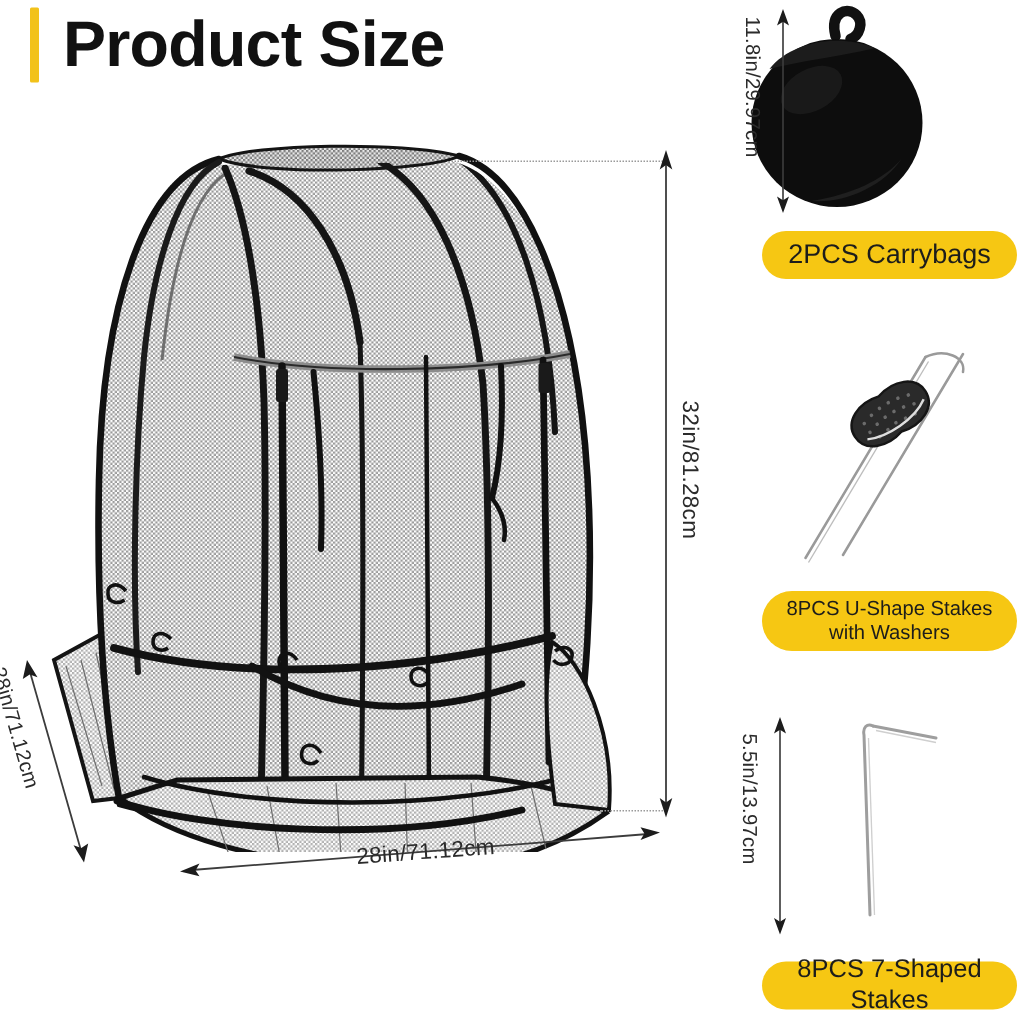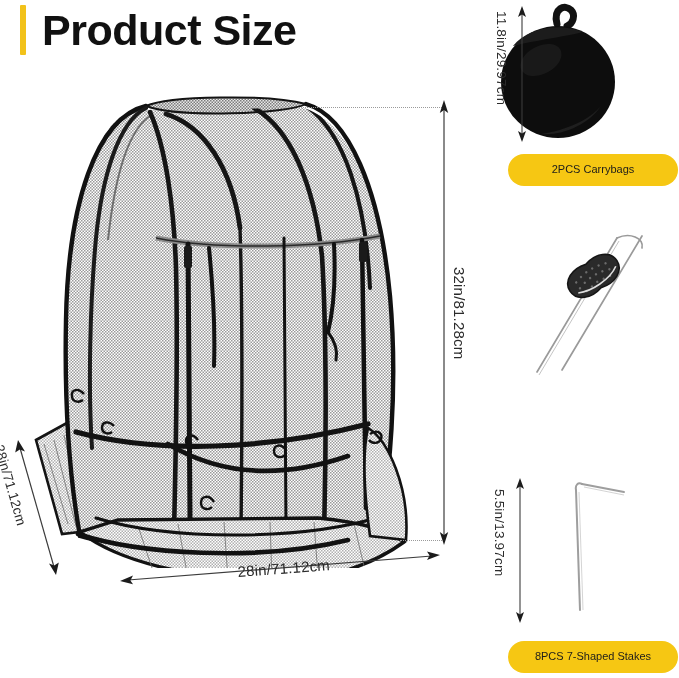--- a/index.html
+++ b/index.html
@@ -27,23 +27,23 @@
     position:absolute;
     background:#F6C713;
     border-radius:999px;
     display:flex;align-items:center;justify-content:center;
     text-align:center;
     color:#1d1d1b;
     line-height:1.22;
     box-sizing:border-box;
   }
   #pill-main{left:93px;top:641px;width:302px;height:33px;font-size:16.5px;}
-  #pill-carry{left:508px;top:154px;width:170px;height:32px;font-size:11px;}
+  #pill-carry{left:508px;top:154px;width:170px;height:32px;font-size:18px;}
   #pill-ustake{left:508px;top:394px;width:170px;height:40px;font-size:13.5px;padding:0 6px;}
-  #pill-7stake{left:508px;top:641px;width:170px;height:32px;font-size:11px;}
+  #pill-7stake{left:508px;top:641px;width:170px;height:32px;font-size:17px;}
 
   
   .dim{
     position:absolute;
     font-size:15px;
     color:#2b2b2b;
     white-space:nowrap;
     letter-spacing:0.2px;
   }
   .dim.small{font-size:13.5px;}
@@ -241,20 +241,26 @@
           <circle cx="66" cy="55" r="1.2"></circle>
             <circle cx="73" cy="54" r="1.2"></circle>
           <circle cx="80" cy="53" r="1.2"></circle>
             <circle cx="87" cy="54" r="1.2"></circle>
           <circle cx="94" cy="55" r="1.2"></circle>
         </g>
         <path d="M58,52 C70,58 92,58 104,50" fill="none" stroke="#dedede" stroke-width="1.6"></path>
       </g>
     </svg>
   </div>
+  <div class="pill" id="pill-ustake">
+    <div>
+      <div>8PCS U-Shape Stakes</div>
+      <div>with Washers</div>
+    </div>
+  </div>
 
   <div id="stake7">
     <svg width="110" height="160" viewBox="0 0 110 160">
       <path d="M42,14 L84,22" fill="none" stroke="#9e9e9e" stroke-width="2" stroke-linecap="round"></path>
       <path d="M42,14 C38,12 35,15 36,20 L40,140" fill="none" stroke="#9e9e9e" stroke-width="2" stroke-linecap="round"></path>
       <path d="M44,17 L84,25" fill="none" stroke="#cfcfcf" stroke-width="0.9"></path>
       <path d="M39,22 L43,140" fill="none" stroke="#cfcfcf" stroke-width="0.9"></path>
     </svg>
   </div>
 

